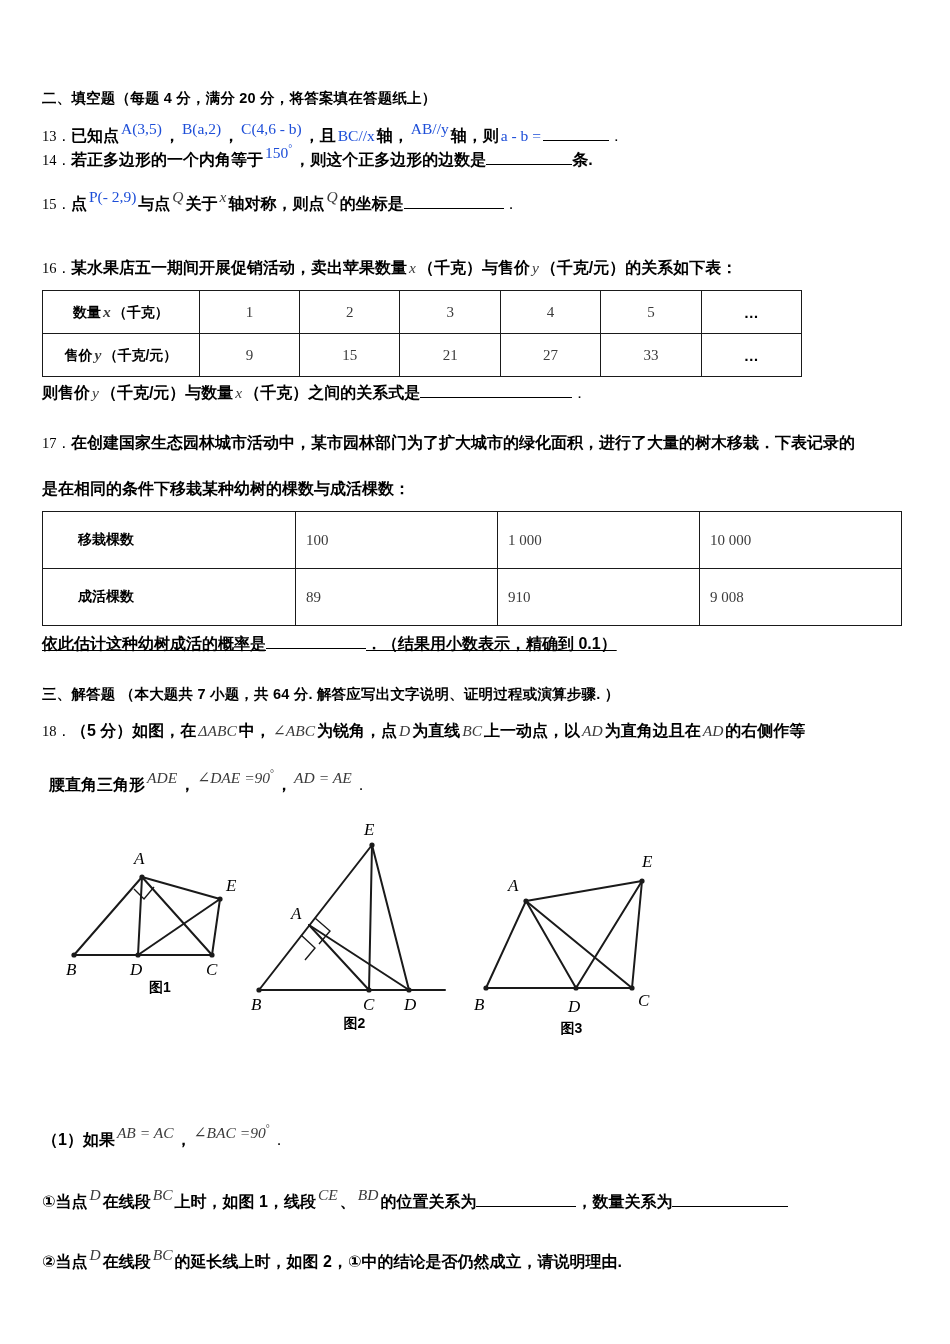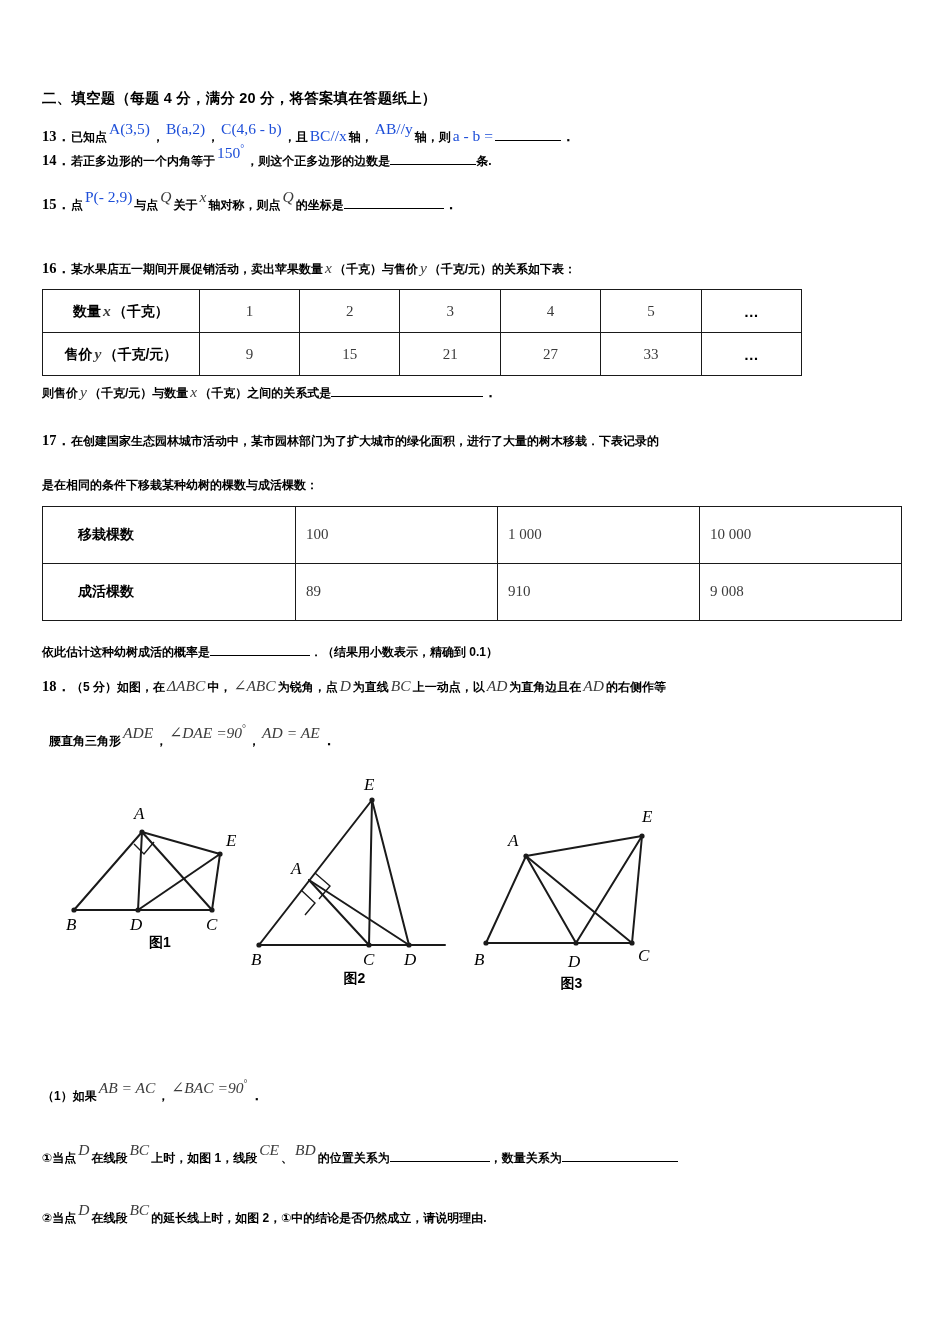--- a/index.html
+++ b/index.html
@@ -40,26 +40,25 @@
   }
   .qline {
     font-size: 14.5px;
     line-height: 1.5;
     margin: 0;
     position: relative;
   }
   .cn {
     font-family: "Liberation Sans", "DejaVu Sans", sans-serif;
     font-weight: bold;
-    font-size: 12px;
+    font-size: 16px;
   }
   .num {
     font-family: "Liberation Serif", "DejaVu Serif", serif;
     font-size: 14.5px;
-    font-weight: bold;
   }
   
   .mi {
     font-family: "Liberation Serif", "DejaVu Serif", serif;
     font-style: italic;
     font-size: 15.5px;
     color: #3b3b3b;
     position: relative;
     top: -7px;
     padding: 0 2px;
@@ -98,21 +97,21 @@
   .b-xl { width: 152px; }
   .b-xxl { width: 116px; }
 
   .q13 { margin-top: 16px; }
   .q14 { }
   .q15 { margin-top: 20px; }
   .q16 { margin-top: 40px; }
   .q16b { margin-top: 4px; }
   .q17 { margin-top: 26px; }
   .q17b { margin-top: 22px; }
-  .q17c { margin-top: 20px; }
+  .q17c { margin-top: 6px; text-decoration: underline; }
   .sec3 { margin-top: 28px; }
   .q18 { margin-top: 12px; }
   .q18b { margin-top: 30px; margin-left: 7px; }
   .q18p1 { margin-top: 38px; }
   .q18i1 { margin-top: 38px; }
   .q18i2 { margin-top: 36px; }
 
   
   table {
     border-collapse: collapse;
@@ -245,20 +244,21 @@
         <td class="dc">910</td>
         <td class="dc">9 008</td>
       </tr>
     </tbody>
       </table>
 
     <p class="qline q17c">
       <span class="cn">依此估计这种幼树成活的概率是</span><span class="blank b-lg"></span><span class="cn">．（结果用小数表示，精确到 0.1）</span>
     </p>
 
+    <p class="section-head sec3">三、解答题 （本大题共 7 小题，共 64 分. 解答应写出文字说明、证明过程或演算步骤. ）</p>
 
     <p class="qline q18">
       <span class="num">18．</span><span class="cn">（5 分）</span><span class="cn">如图，在</span><span class="mi flat">ΔABC</span><span class="cn">中，</span><span class="mi flat">∠ABC</span><span class="cn">为锐角，点</span><span class="mi flat">D</span><span class="cn">为直线</span><span class="mi flat">BC</span><span class="cn">上一动点，以</span><span class="mi flat">AD</span><span class="cn">为直角边且在</span><span class="mi flat">AD</span><span class="cn">的右侧作等</span>
     </p>
 
     <p class="qline q18b">
       <span class="cn">腰直角三角形</span><span class="mi">ADE</span><span class="cn">，</span><span class="mi"><span>∠DAE =90</span><span class="up">°</span></span><span class="cn">，</span><span class="mi">AD = AE</span><span class="num">．</span>
     </p>
 
     <div class="figs">

